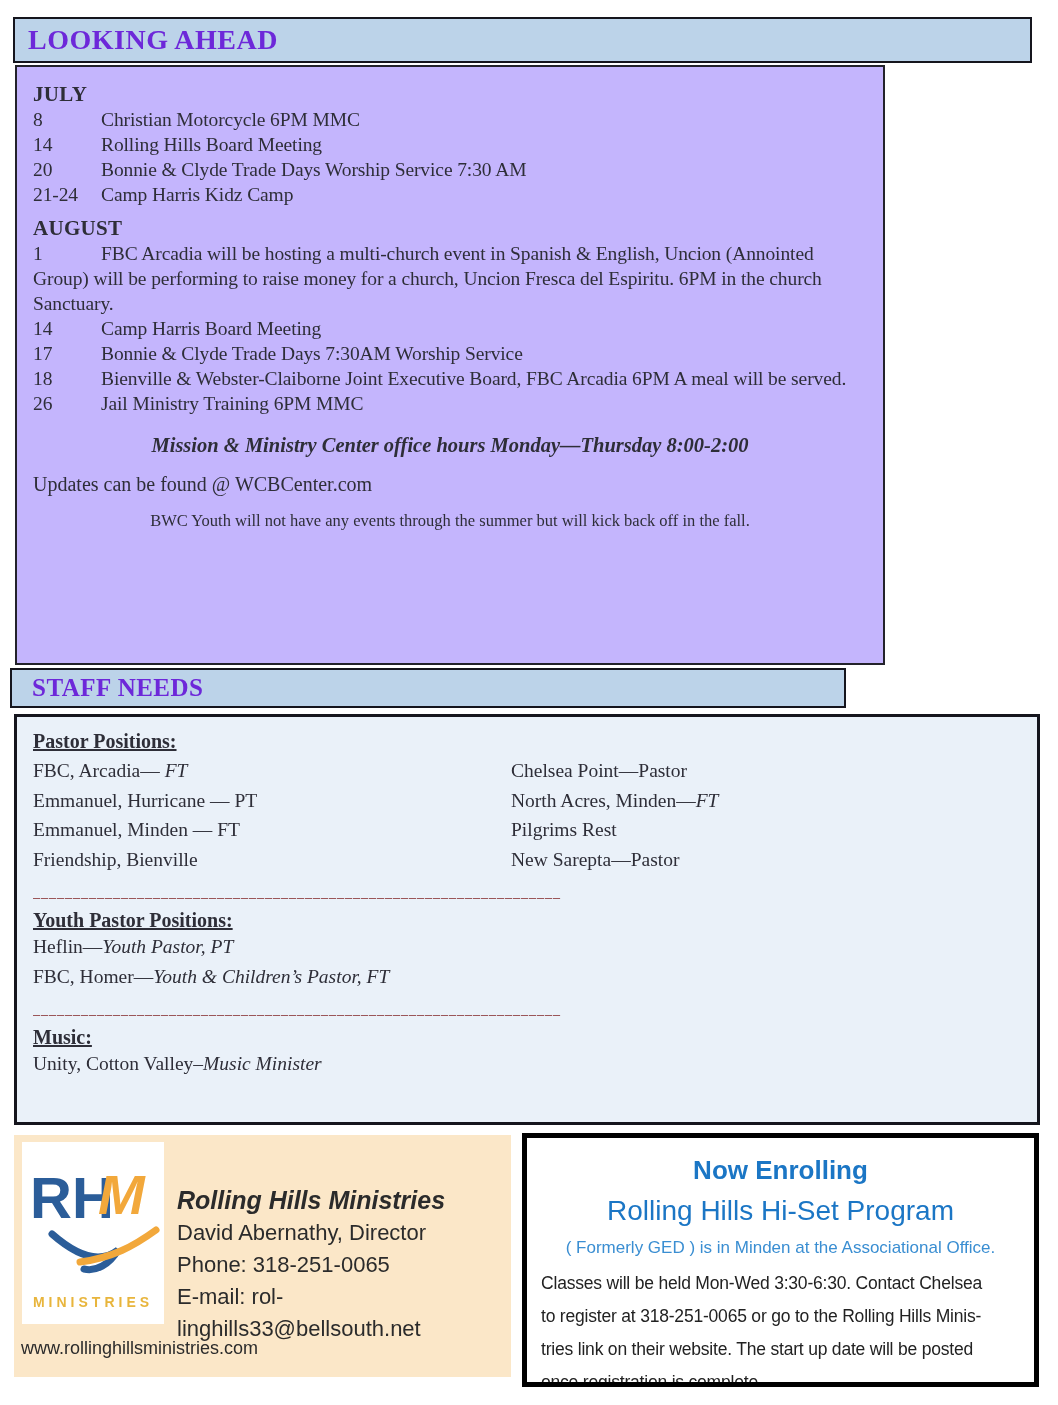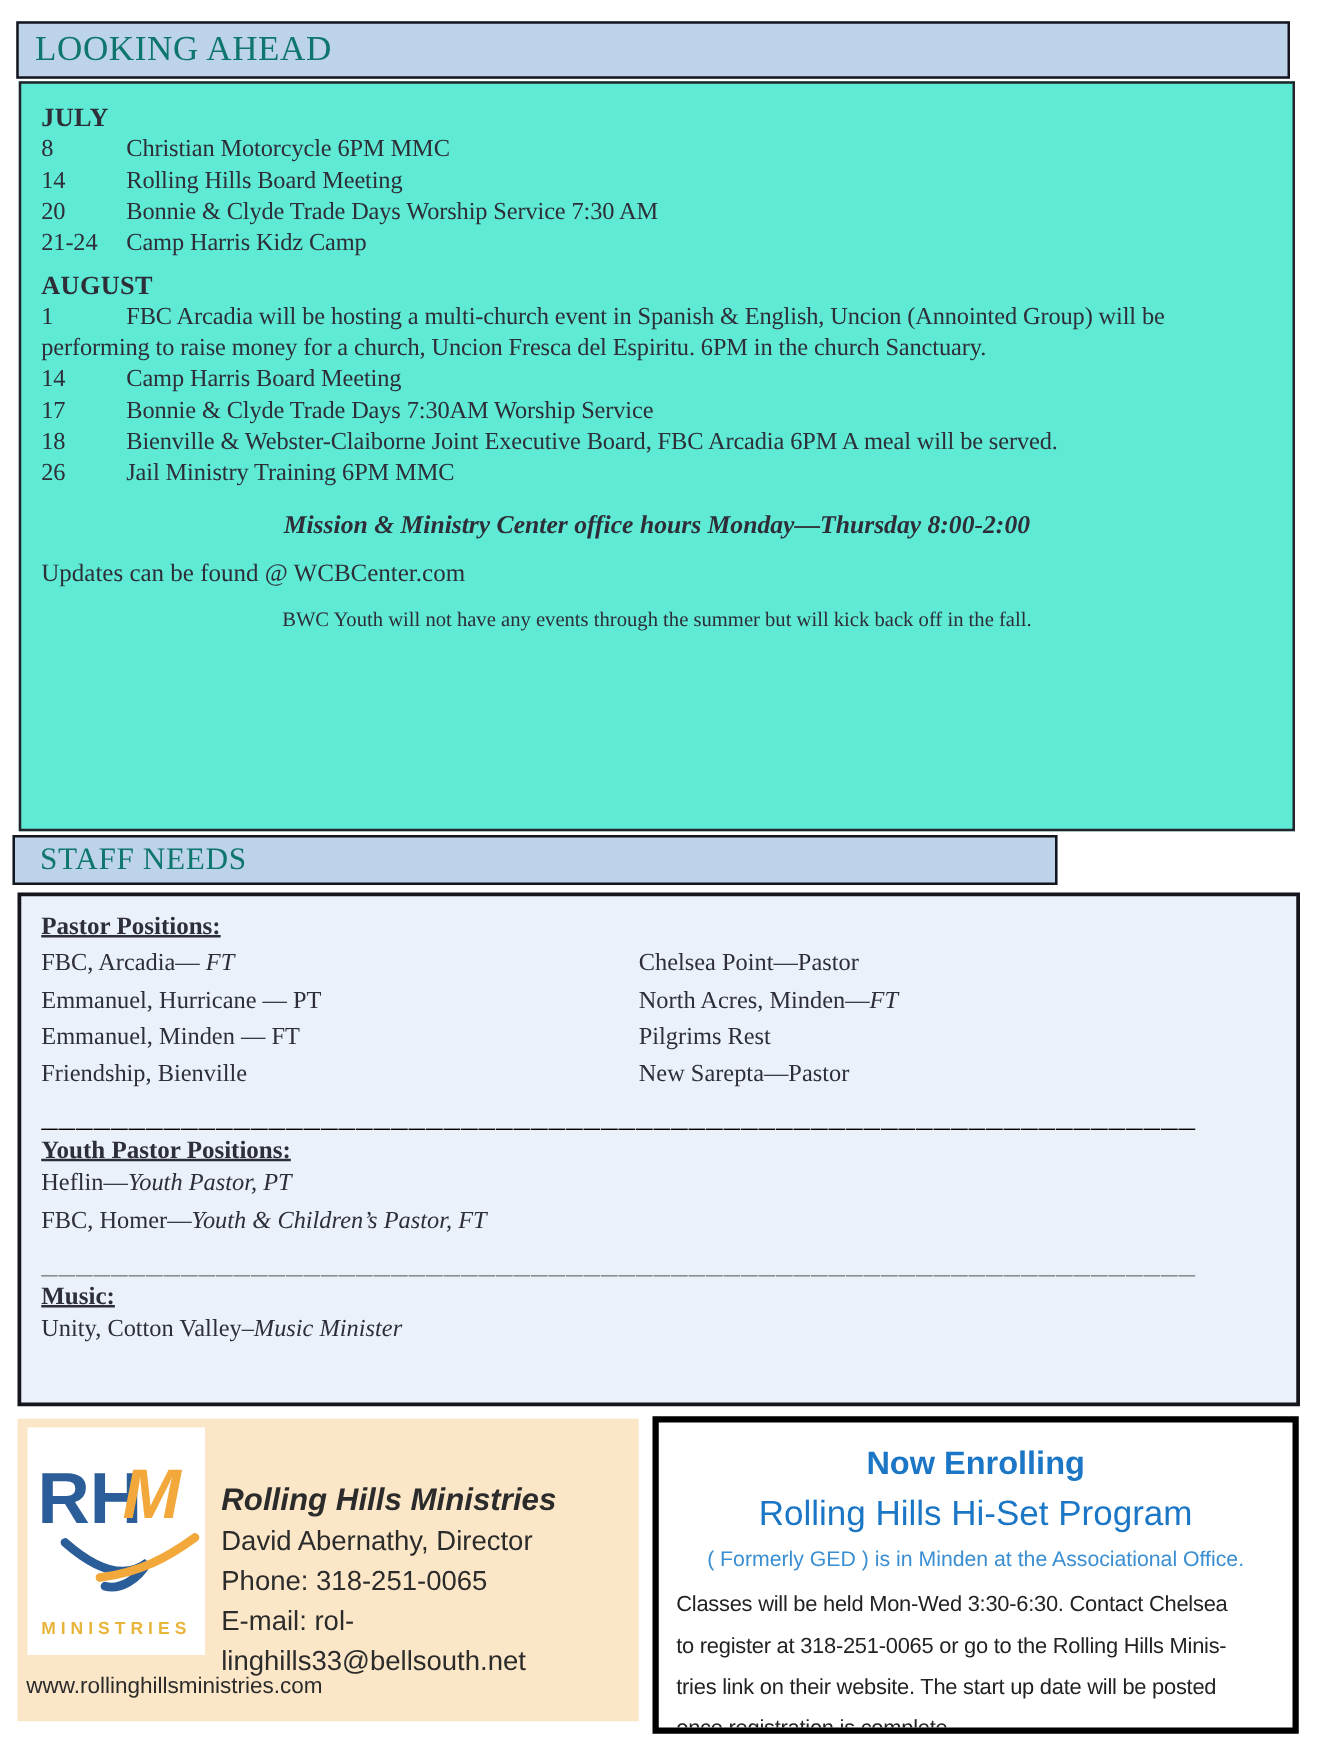--- a/index.html
+++ b/index.html
@@ -8,48 +8,48 @@
     width:1058px; height:1405px; position:relative;
     font-family:"Liberation Serif", serif; color:#2e2e38;
   }
   
   .bar {
     position:absolute; background:#bcd3e9; border:2px solid #15151d;
     display:flex; align-items:center;
   }
   #looking-bar { left:13px; top:17px; width:1019px; height:46px; padding-left:13px; }
   #staff-bar   { left:10px; top:668px; width:836px; height:40px; padding-left:20px; }
-  .bar-title { font-weight:400; color:#0f766e; letter-spacing:.5px; }
+  .bar-title { font-weight:700; color:#6d28d9; letter-spacing:.5px; }
   #looking-bar .bar-title { font-size:28px; }
   #staff-bar   .bar-title { font-size:25px; }
 
   
   #looking-box {
-    position:absolute; left:15px; top:65px; width:1021px; height:600px;
-    background:#5eead4; border:2px solid #23232b; padding:6px 16px; overflow:hidden;
+    position:absolute; left:15px; top:65px; width:870px; height:600px;
+    background:#c4b5fd; border:2px solid #23232b; padding:6px 16px; overflow:hidden;
   }
   .month   { font-size:21px; font-weight:700; margin-top:9px; letter-spacing:.3px; }
   .event   { font-size:19.5px; line-height:25px; letter-spacing:-0.1px; }
   .edate   { display:inline-block; width:68px; }
   .c1 { text-align:center; font-style:italic; font-weight:700; font-size:20.5px; margin-top:18px; }
   .c2 { text-align:left; font-size:20px; margin-top:16px; }
   .c3 { text-align:center; font-size:16.5px; margin-top:15px; }
 
   
   #staff-box {
     position:absolute; left:14px; top:714px; width:1026px; height:411px;
     background:#eaf1f9; border:3px solid #15151d; padding:8px 16px; overflow:hidden;
   }
   .sheading { font-size:20px; font-weight:600; text-decoration:underline; margin-top:5px; }
   .sgrid  { display:flex; margin-top:3px; }
   .scol-left  { width:478px; }
   .srow  { font-size:19.5px; line-height:29.5px; }
   .srow i { font-style:italic; }
-  .sep  { font-size:26px; line-height:22px; margin-top:8px; letter-spacing:1px;
-          white-space:nowrap; overflow:hidden; color:#000000;font-family:Liberation Serif, serif; }
+  .sep  { font-size:14px; line-height:22px; margin-top:8px; letter-spacing:1px;
+          white-space:nowrap; overflow:hidden; color:#7f1d1d;font-family:Liberation Serif, serif; }
 
   
   #rhm-box {
     position:absolute; left:14px; top:1135px; width:497px; height:242px;
     background:#fbe7c8; font-family:"Liberation Sans", sans-serif; color:#2b2b2b;
   }
   #logo-panel { position:absolute; left:8px; top:7px; width:142px; height:182px; background:#ffffff; }
   #rhm-text { position:absolute; left:163px; top:48px; font-size:22px; line-height:32px; }
   .rhm-name { font-size:25px; font-weight:700; font-style:italic; line-height:34px; }
   #rhm-web  { position:absolute; left:7px; top:203px; font-size:18px; }

